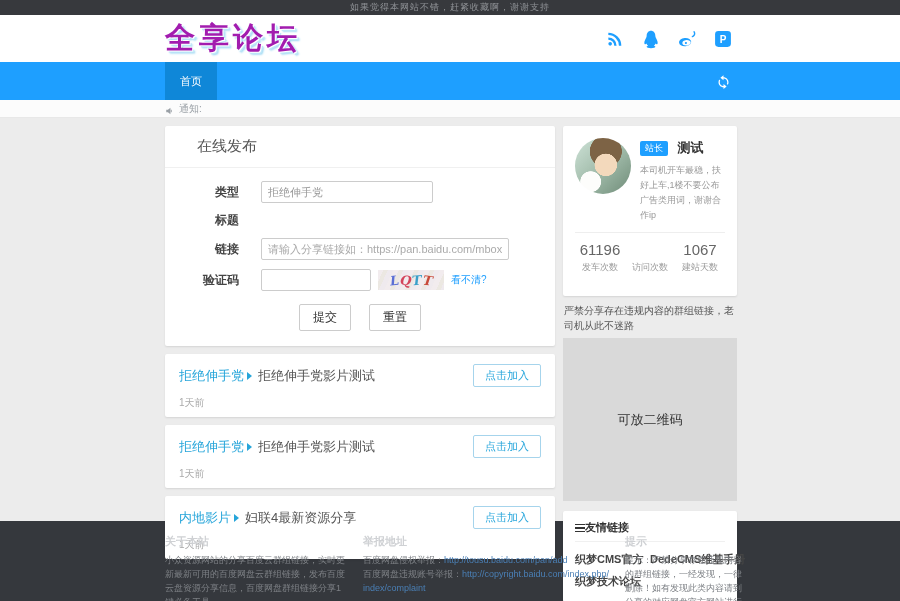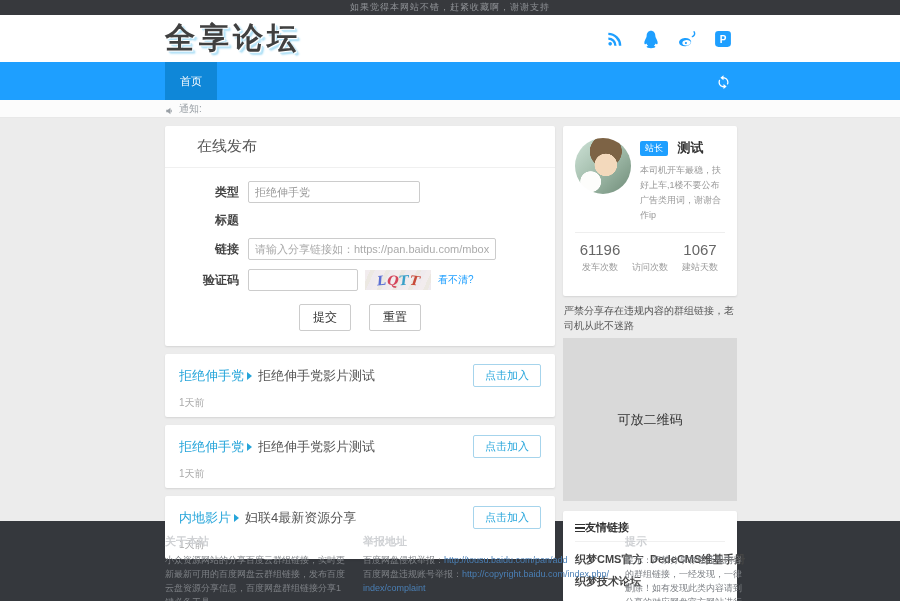--- a/index.html
+++ b/index.html
@@ -6,21 +6,21 @@
   html,body { width:900px; height:601px; overflow:hidden;
     font-family:"Liberation Sans","DejaVu Sans",sans-serif; background:#fff; }
 
   
   .topbar { height:15px; background:#37393d; display:flex; align-items:center; justify-content:center; }
   .topbar span { font-size:9px; color:#8f9296; letter-spacing:1px; }
 
   
   .header { height:47px; background:#fff; }
   .header-inner { width:572px; margin-left:165px; height:100%; display:flex; align-items:center; }
-  .logo { font-size:30px; font-weight:bold; color:#404040; letter-spacing:4px;
+  .logo { font-size:30px; font-weight:bold; color:#a21caf; letter-spacing:4px;
     text-shadow:1px 1px 0 #fff,2px 2px 0 #bfe7f9,-1px -1px 0 #fff,3px 3px 2px #9fd9f3; }
   .header-icons { margin-left:auto; display:flex; align-items:center; gap:15px; padding-right:4px; }
   .hicon { width:21px; height:21px; cursor:pointer; display:flex; align-items:center; justify-content:center; }
   .hicon svg { width:20px; height:20px; fill:#1E9FFF; }
 
   
   .nav { height:38px; background:#1E9FFF; display:flex; align-items:stretch; }
   .nav-inner { width:572px; margin-left:165px; display:flex; align-items:stretch; }
   .nav-item { padding:0 15px; display:flex; align-items:center; font-size:11px; color:#fff;
     background:#0f87d8; cursor:pointer; }
@@ -38,21 +38,21 @@
   .main { height:403px; background:#ececec; padding-top:8px; }
   .main-inner { width:572px; margin-left:165px; display:flex; gap:8px; }
   .col-left { width:390px; }
   .col-right { width:174px; }
   .card { background:#fff; border-radius:2px; box-shadow:0 1px 2px rgba(0,0,0,.10); }
 
   
   .pub-head { padding:11px 32px; font-size:15px; color:#555; border-bottom:1px solid #f0f0f0; }
   .pub-body { padding:13px 10px 15px; }
   .frow { display:flex; align-items:center; margin-bottom:9px; }
-  .flabel { width:64px; text-align:right; margin-right:9px; font-size:12px; font-weight:bold; color:#444; }
+  .flabel { width:64px; text-align:right; margin-right:22px; font-size:12px; font-weight:bold; color:#444; }
   .field { height:22px; border:1px solid #ccc; border-radius:2px; padding:0 6px; font-size:11px;
     color:#333; background:#fff; outline:none; font-family:"Liberation Sans",sans-serif; }
   .field::placeholder { color:#aaa; }
   .f-type { width:172px; color:#999; line-height:20px; cursor:pointer; overflow:hidden; white-space:nowrap; }
   .f-title, .f-link { width:248px; }
   .f-captcha { width:110px; }
   .captcha-img { width:66px; height:20px; margin-left:7px; cursor:pointer; display:flex;
     align-items:center; justify-content:center; gap:1px;
     background:repeating-linear-gradient(115deg,#f2ecee 0 5px,#ece8e2 5px 9px,#efeaee 9px 14px); }
   .captcha-img b { font-family:"DejaVu Serif",serif; font-style:italic; font-size:13px; line-height:1; }

